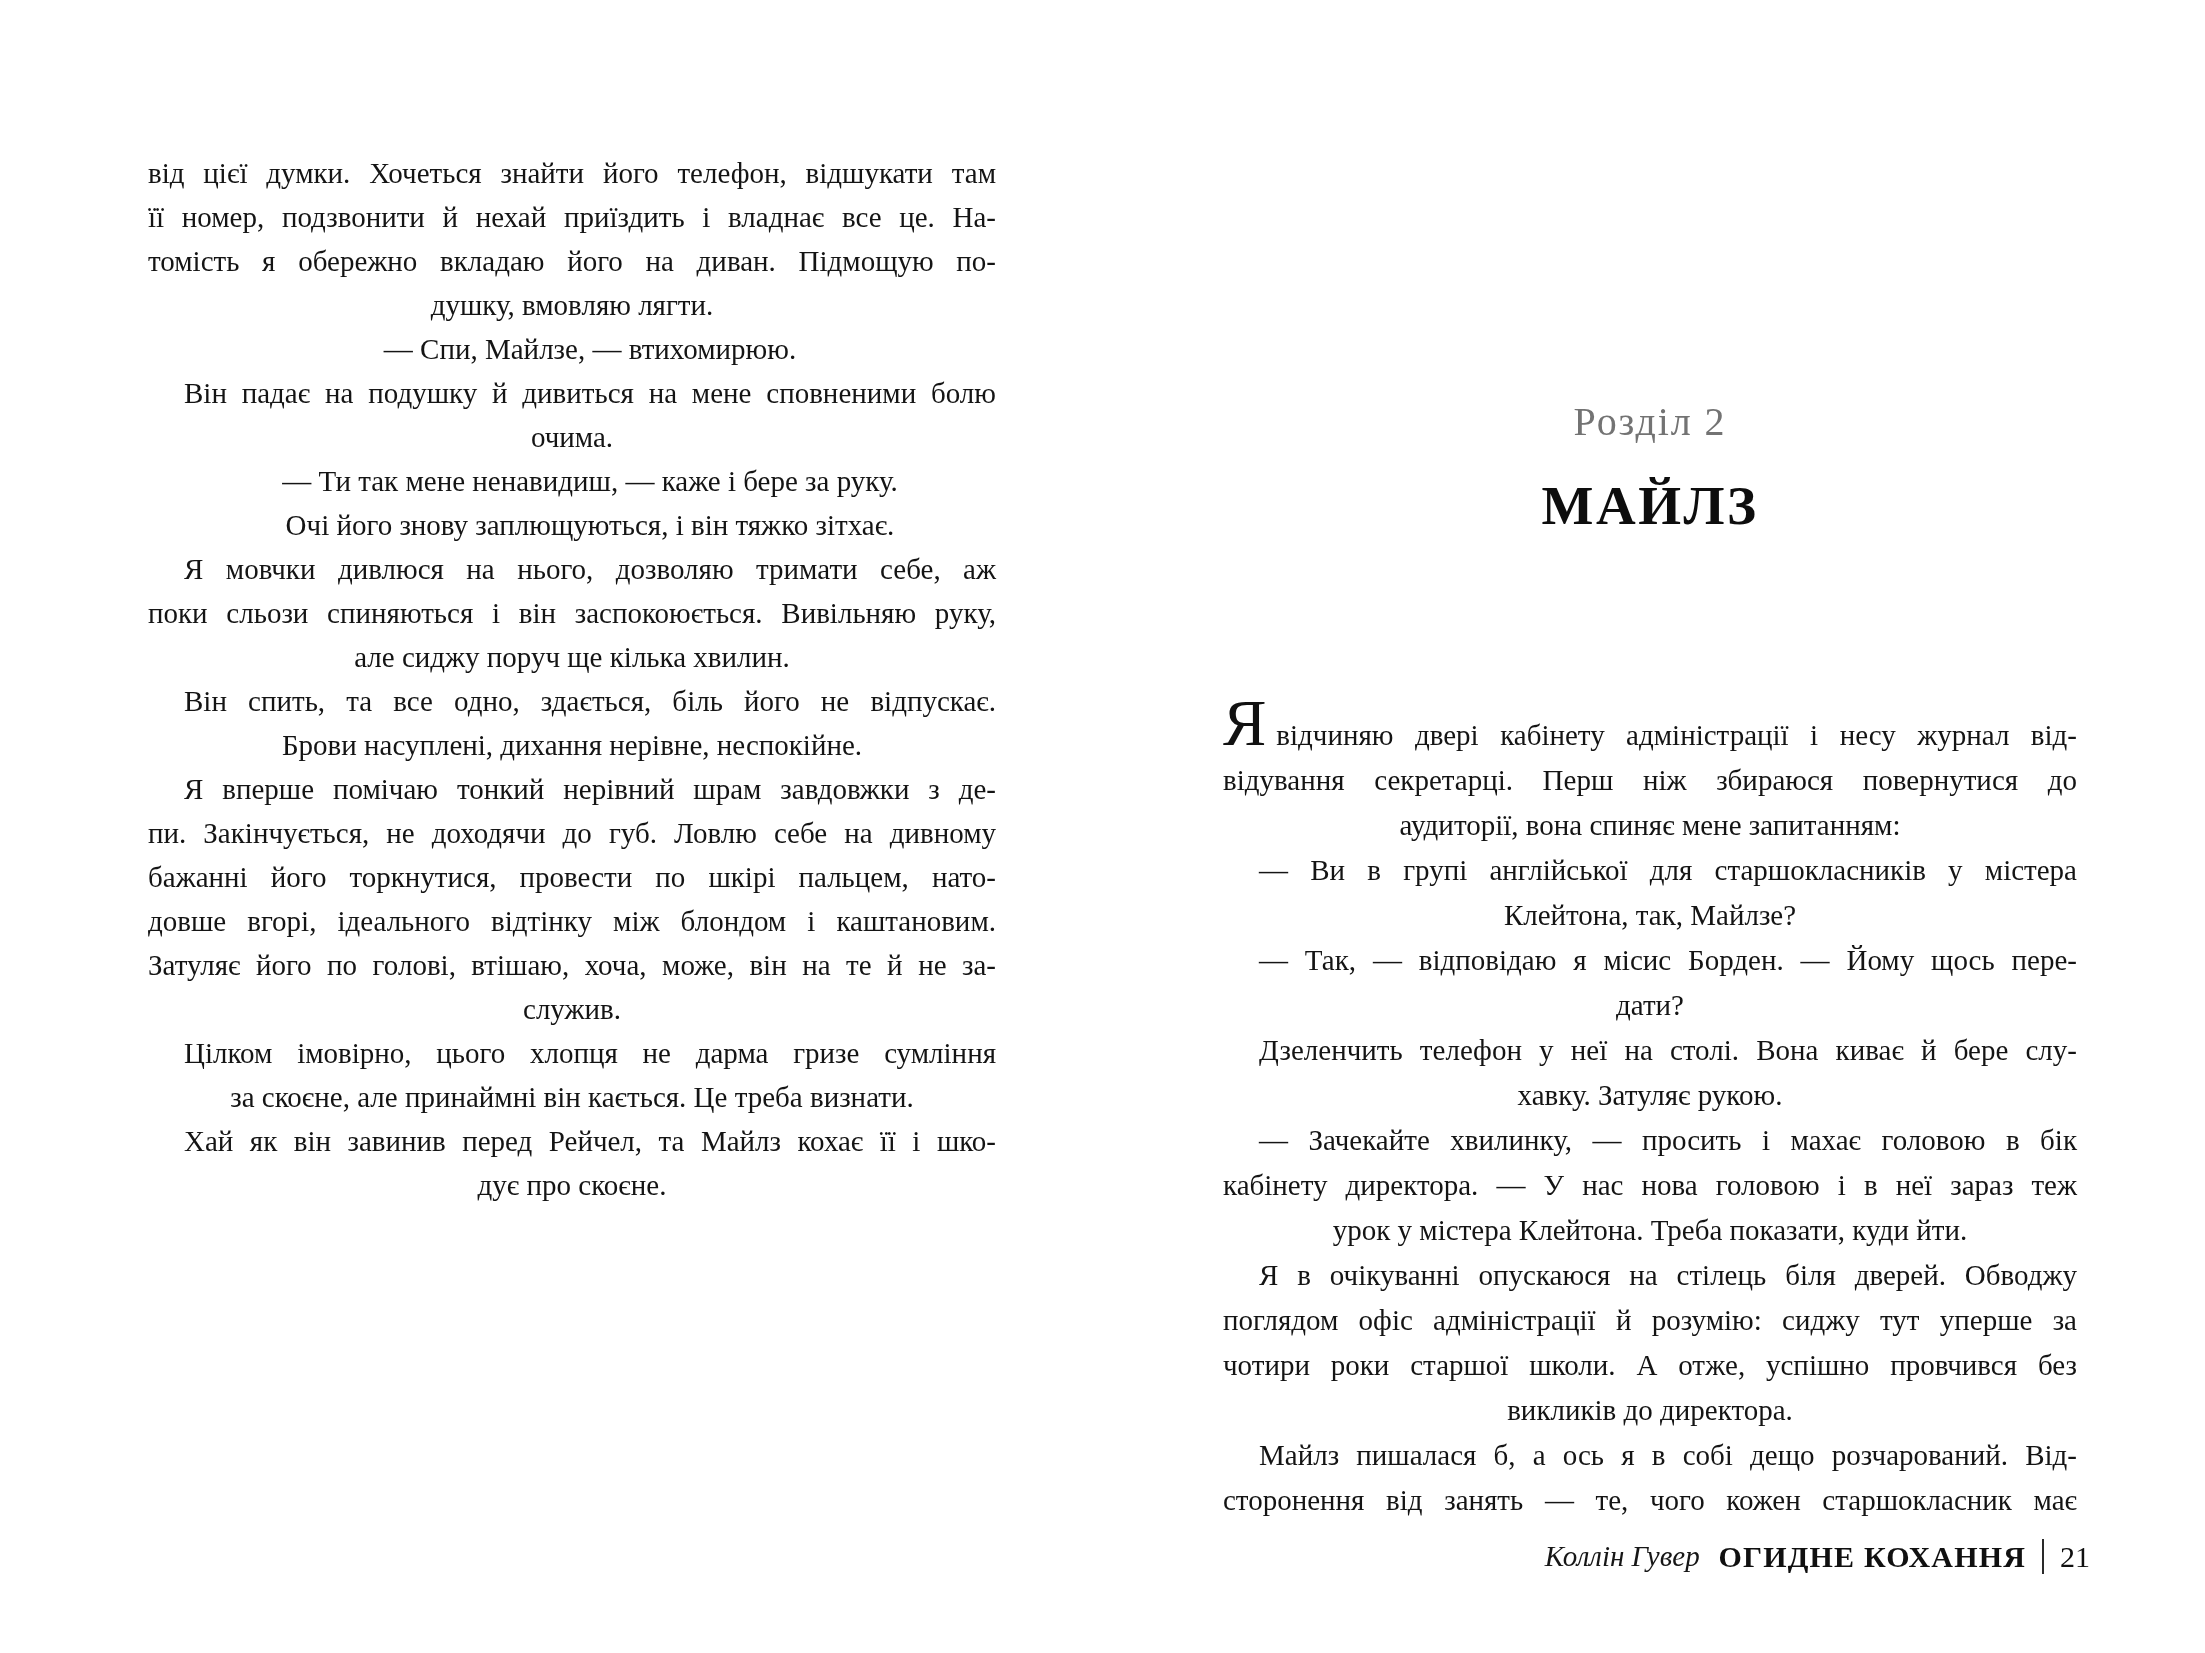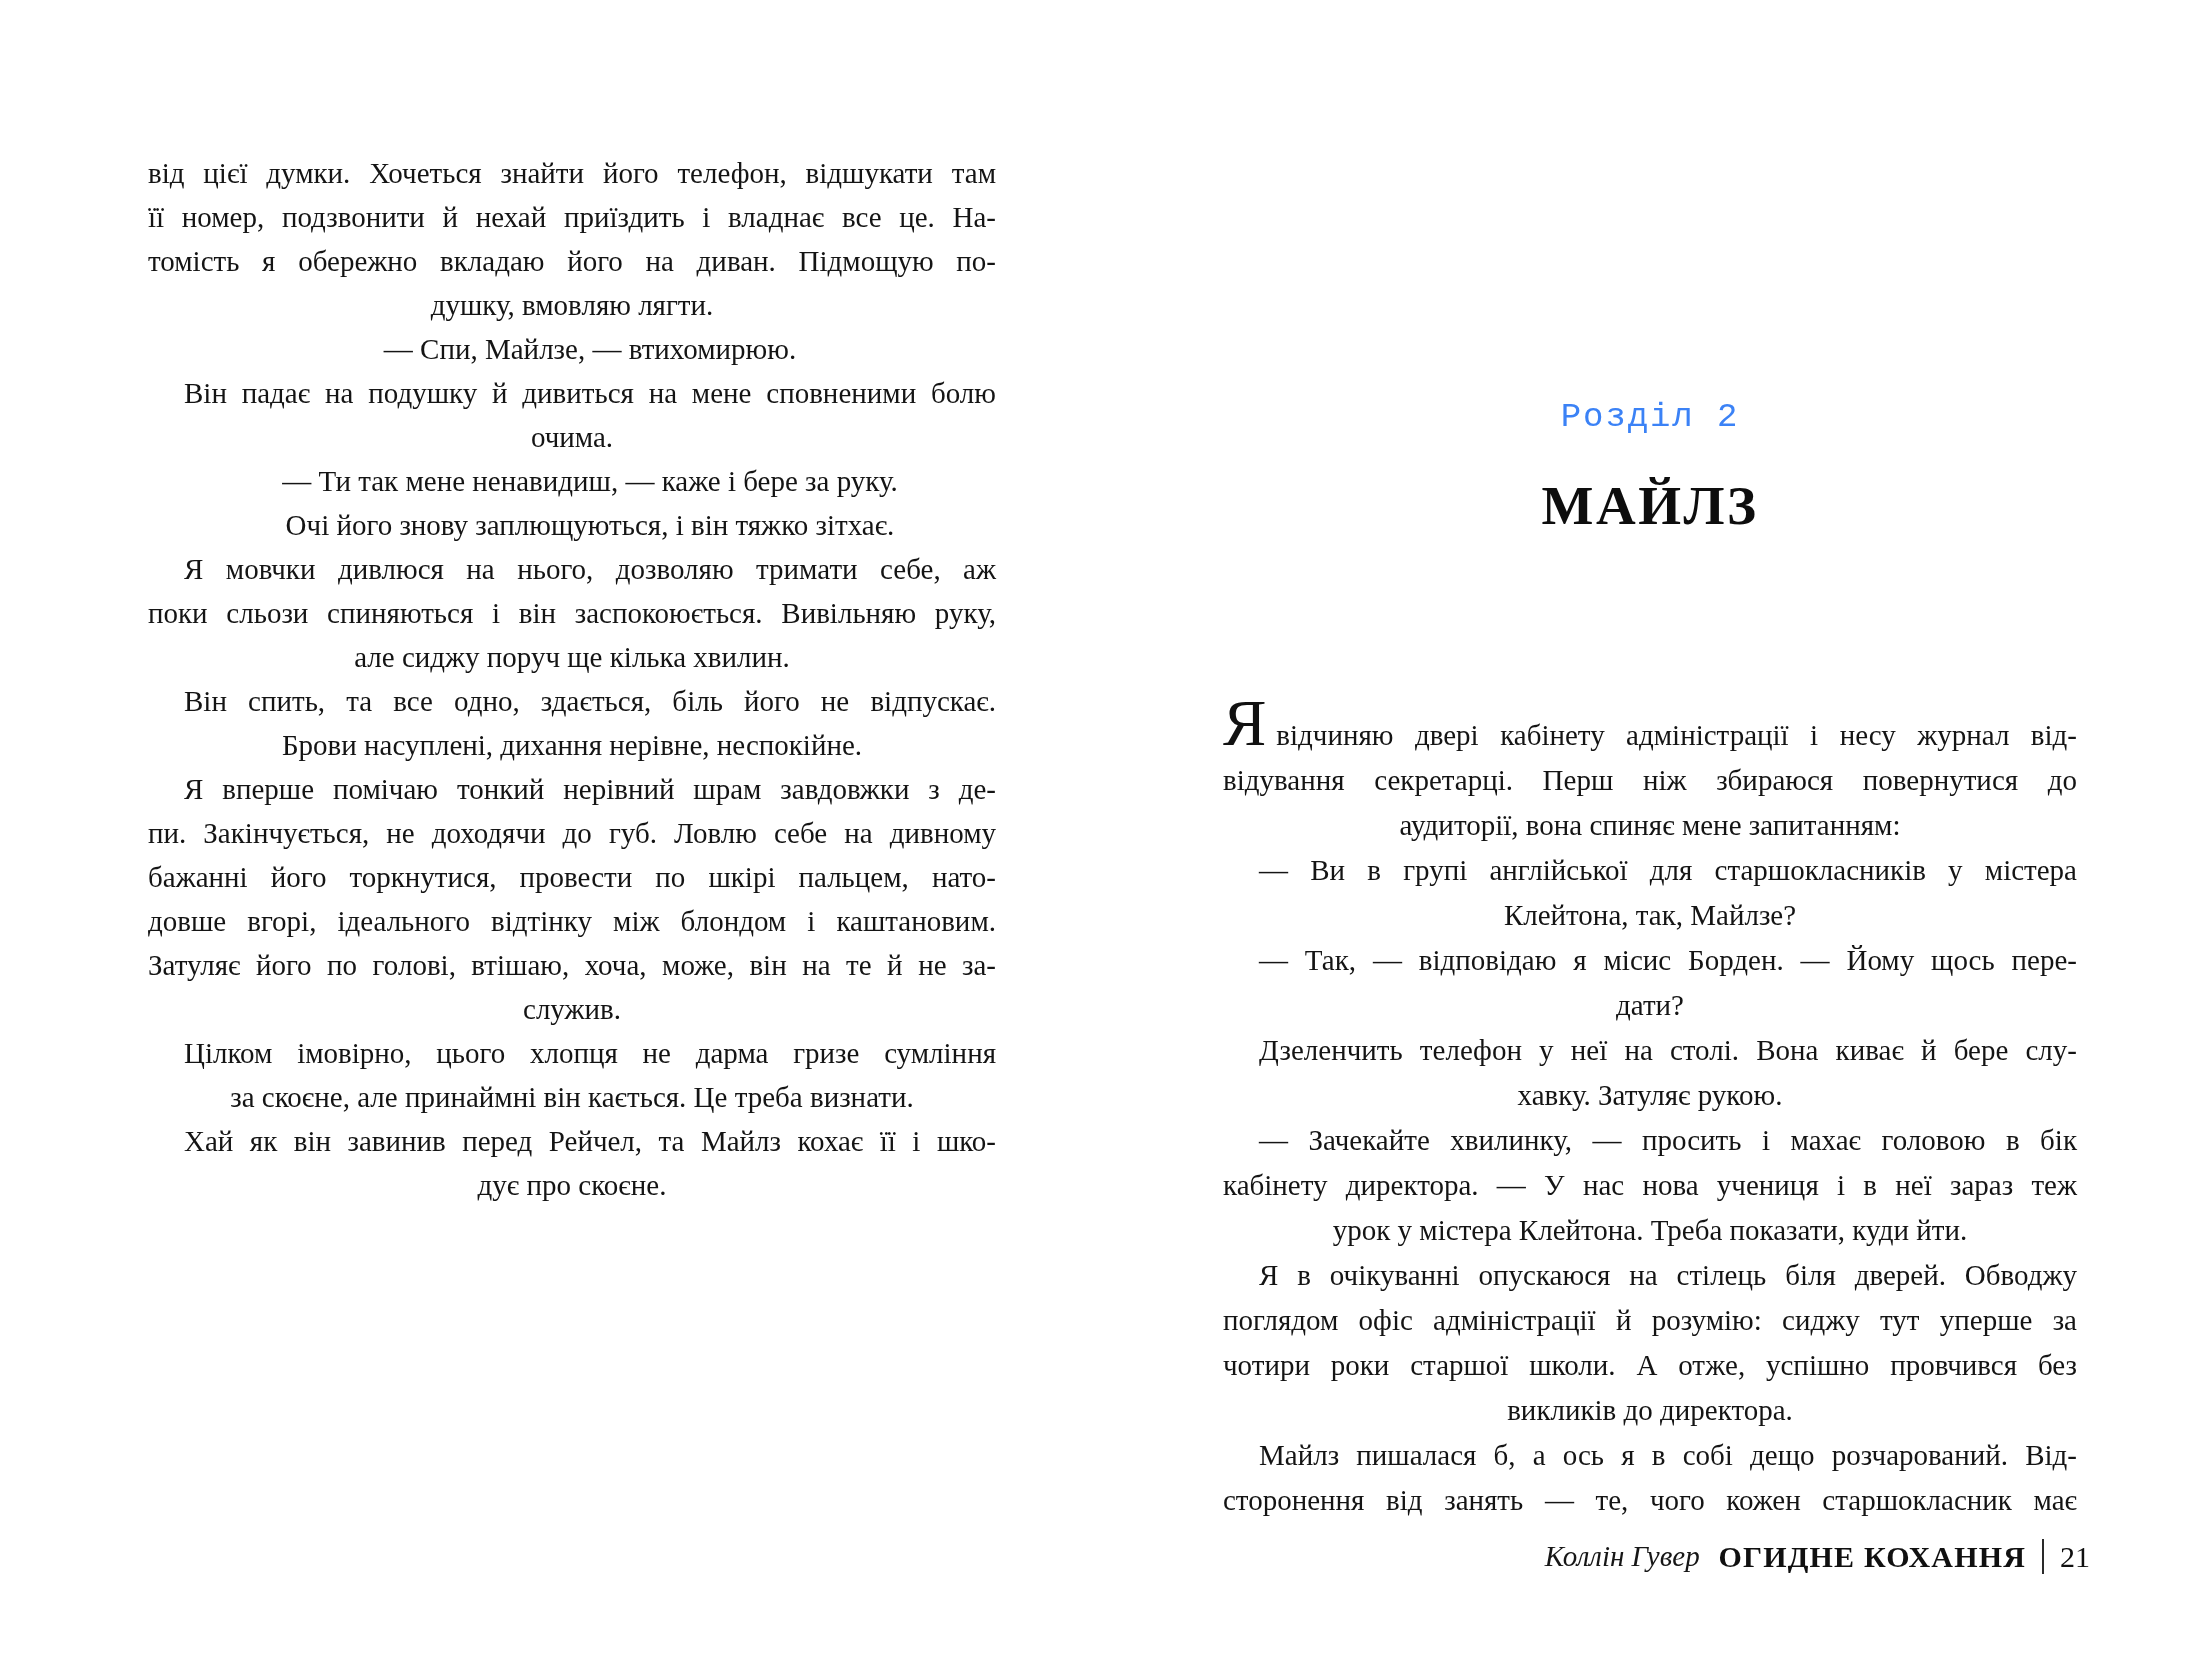--- a/index.html
+++ b/index.html
@@ -35,24 +35,24 @@
     line-height: 0;
     margin-right: 10px;
     color: #111;
   }
 
   
   .chapter-label {
     position: absolute;
     left: 1223px; top: 398px; width: 854px;
     text-align: center;
-    font-family: Liberation Mono, monospace;
-    font-size: 34px;
+    font-family: Liberation Serif, serif;
+    font-size: 40px;
     letter-spacing: 1.9px;
-    color: #3b82f6;
+    color: #737373;
   }
   .chapter-name {
     position: absolute;
     left: 1223px; top: 474px; width: 854px;
     text-align: center;
     font-family: "Liberation Serif", "DejaVu Serif", serif;
     font-weight: bold;
     font-size: 55px;
     letter-spacing: 2.5px;
     color: #0d0d0d;
@@ -140,21 +140,21 @@
       <div class="line justify"><span class="dropcap">Я</span>відчиняю двері кабінету адміністрації і несу журнал від-</div>
       <div class="line justify">відування секретарці. Перш ніж збираюся повернутися до</div>
       <div class="line">аудиторії, вона спиняє мене запитанням:</div>
       <div class="line indent justify">— Ви в групі англійської для старшокласників у містера</div>
       <div class="line">Клейтона, так, Майлзе?</div>
       <div class="line indent justify">— Так, — відповідаю я місис Борден. — Йому щось пере-</div>
       <div class="line">дати?</div>
       <div class="line indent justify">Дзеленчить телефон у неї на столі. Вона киває й бере слу-</div>
       <div class="line">хавку. Затуляє рукою.</div>
       <div class="line indent justify">— Зачекайте хвилинку, — просить і махає головою в бік</div>
-      <div class="line justify">кабінету директора. — У нас нова учениця і в неї зараз теж</div>
+      <div class="line justify">кабінету директора. — У нас нова головою і в неї зараз теж</div>
       <div class="line">урок у містера Клейтона. Треба показати, куди йти.</div>
       <div class="line indent justify">Я в очікуванні опускаюся на стілець біля дверей. Обводжу</div>
       <div class="line justify">поглядом офіс адміністрації й розумію: сиджу тут уперше за</div>
       <div class="line justify">чотири роки старшої школи. А отже, успішно провчився без</div>
       <div class="line">викликів до директора.</div>
       <div class="line indent justify">Майлз пишалася б, а ось я в собі дещо розчарований. Від-</div>
       <div class="line justify">сторонення від занять — те, чого кожен старшокласник має</div>
     </div>
 
   <div class="running-footer">

